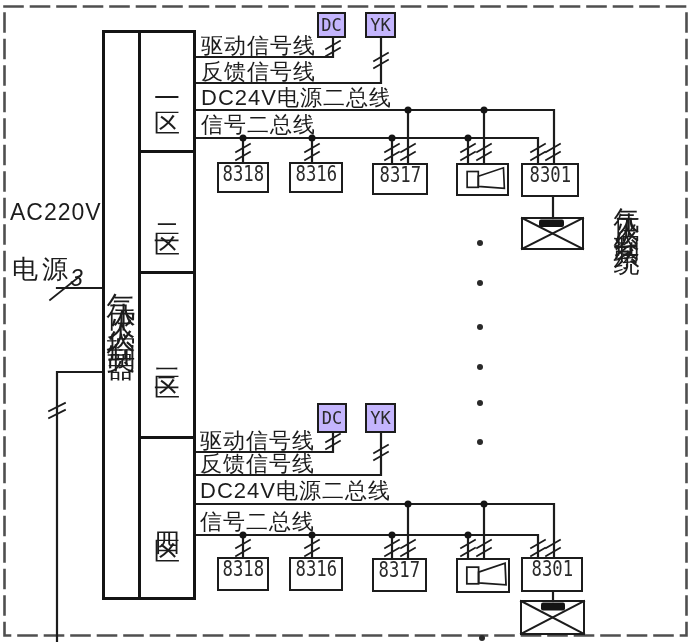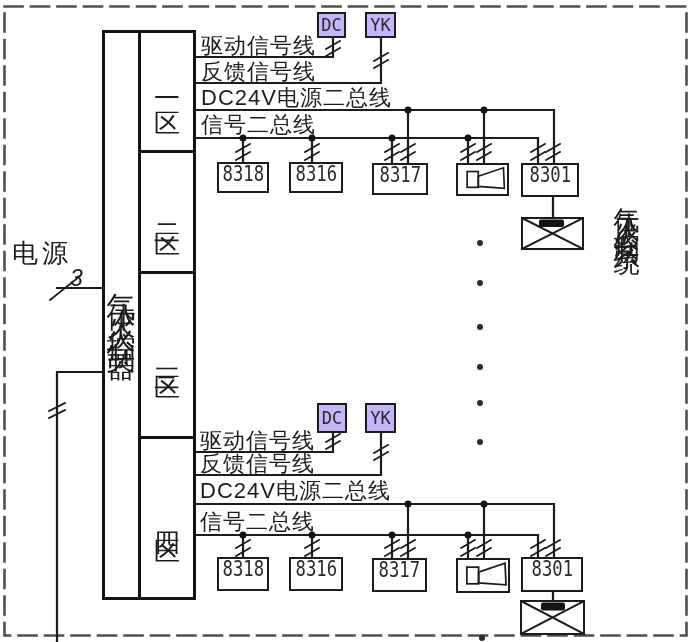--- a/index.html
+++ b/index.html
@@ -27,21 +27,21 @@
   .controller{position:absolute;left:102px;top:30px;width:94px;height:570px;border:3px solid #141414;background:#fff;}
   .ctrl-divider{position:absolute;left:138px;top:32px;width:3px;height:566px;background:#141414;}
   .zone-line{position:absolute;left:140px;width:54px;height:2.6px;background:#141414;}
   .zone-cell{position:absolute;left:141px;width:53px;display:flex;align-items:center;justify-content:center;}
   .zone-label{font-size:26px;letter-spacing:7px;line-height:1;}
   .ctrl-title-wrap{position:absolute;left:104px;top:162px;width:34px;height:286px;display:flex;align-items:center;justify-content:center;}
   .ctrl-title{font-size:29px;letter-spacing:10px;line-height:1;}
   .caption-wrap{position:absolute;left:612px;top:186px;width:30px;height:250px;display:flex;justify-content:center;}
   .caption{font-size:26px;letter-spacing:6px;line-height:1;}
   .acl1{position:absolute;left:10px;top:201px;font-size:23px;letter-spacing:1px;line-height:1;}
-  .acl2{position:absolute;left:12px;top:240px;font-size:26px;letter-spacing:4px;line-height:1;text-align:center;}
+  .acl2{position:absolute;left:12px;top:256px;font-size:26px;letter-spacing:4px;line-height:1;text-align:center;}
   .wirecount{position:absolute;left:70px;top:267px;font-size:23px;font-style:italic;line-height:1;}
 </style>
 </head>
 <body>
 
 <div id="stage">
 
   <svg class="layer" width="691" height="642" viewBox="0 0 691 642" fill="none" stroke="#1c1c1c" stroke-width="2.2" stroke-linecap="square">
 
     <g>
@@ -166,20 +166,21 @@
     </g>
 
     <g stroke-width="2">
       <rect x="521" y="601" width="63" height="33"></rect>
       <line x1="521" y1="601" x2="584" y2="634"></line>
       <line x1="521" y1="634" x2="584" y2="601"></line>
       <rect x="541" y="602.5" width="24" height="8" fill="#141414" stroke="none" rx="2"></rect>
     </g>
   </svg>
 
+  <div class="acl1">AC220V</div>
   <div class="acl2">电源</div>
   <div class="wirecount">3</div>
 
   <div class="controller"></div>
   <div class="ctrl-divider"></div>
   <div class="ctrl-title-wrap">
     <div class="ctrl-title vtext">气体灭火控制器</div>
   </div>
   <div class="zone-line" style="top:150px"></div>
   <div class="zone-line" style="top:271px"></div>

